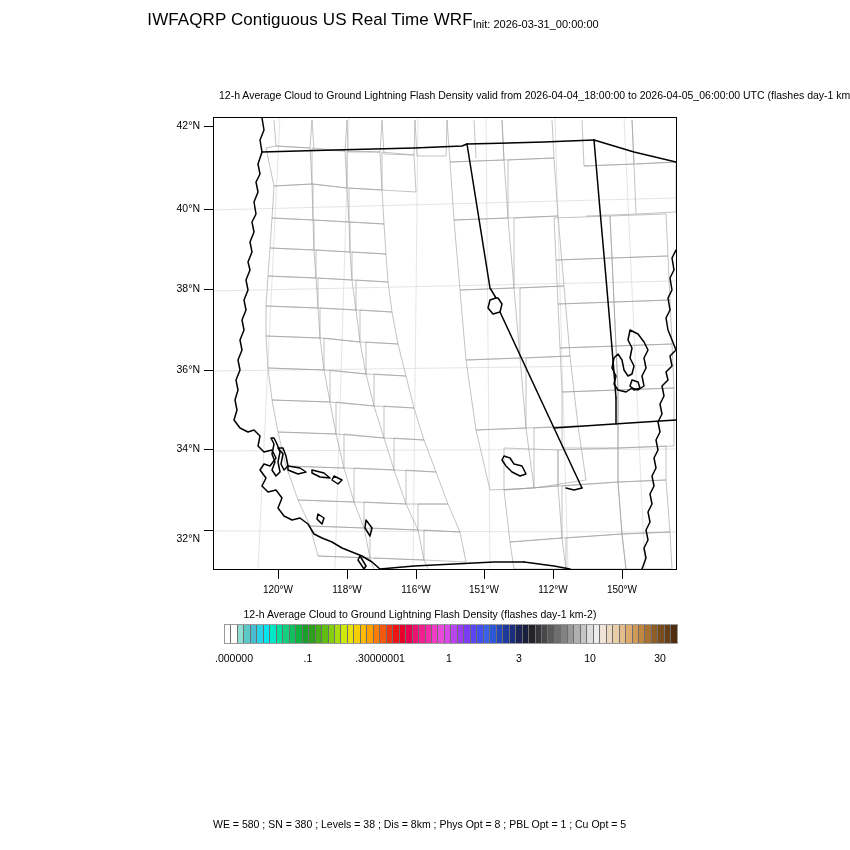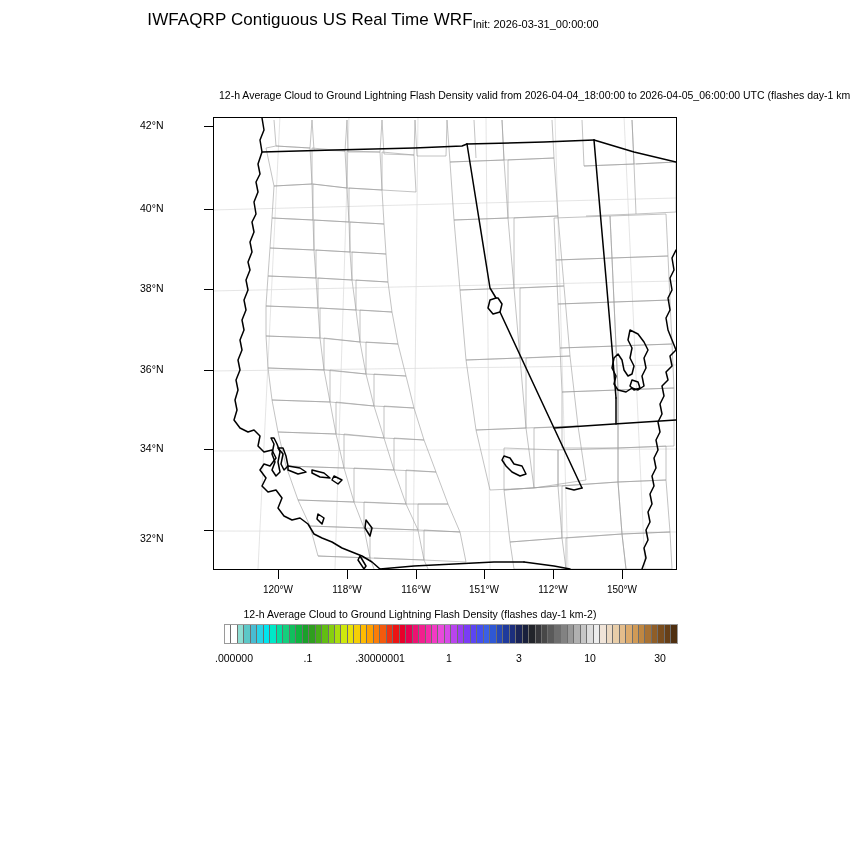--- a/index.html
+++ b/index.html
@@ -73,20 +73,21 @@
   .tick-x {
     position: absolute;
     height: 9px;
     width: 0;
     border-left: 1.3px solid #000;
     top: 570px;
   }
   .lab-y {
     position: absolute;
     font-size: 10.5px;
+    text-align: right;
     width: 60px;
     left: 140px;
     white-space: nowrap;
   }
   .lab-x {
     position: absolute;
     font-size: 10px;
     text-align: center;
     width: 70px;
     top: 584px;
@@ -435,13 +436,14 @@
   <div class="cbar-lab" style="left:174px">.000000</div>
   <div class="cbar-lab" style="left:248px">.1</div>
   <div class="cbar-lab" style="left:320px">.30000001</div>
   <div class="cbar-lab" style="left:389px">1</div>
   <div class="cbar-lab" style="left:459px">3</div>
   <div class="cbar-lab" style="left:530px">10</div>
   <div class="cbar-lab" style="left:600px">30</div>
 </div>
 
 <div id="footer">
+  <div>WE = 580 ; SN = 380 ; Levels = 38 ; Dis = 8km ; Phys Opt = 8 ; PBL Opt = 1 ; Cu Opt = 5</div>
 </div>
 
 </body></html>

